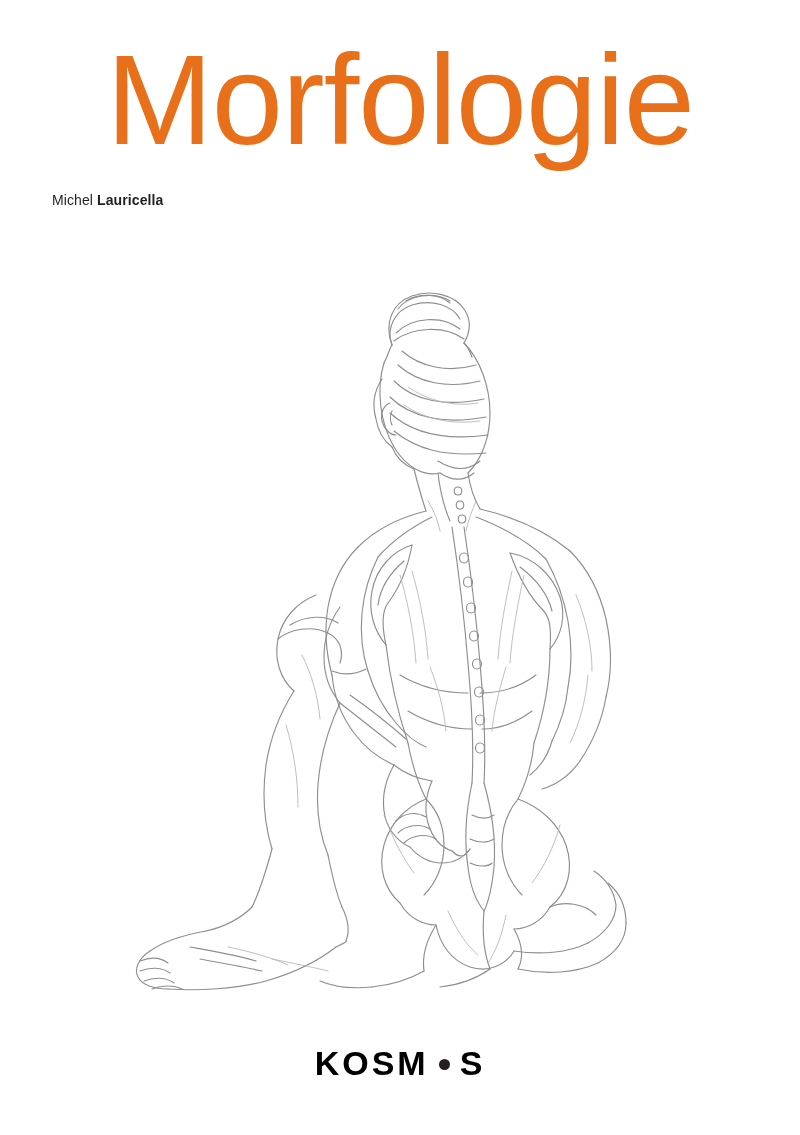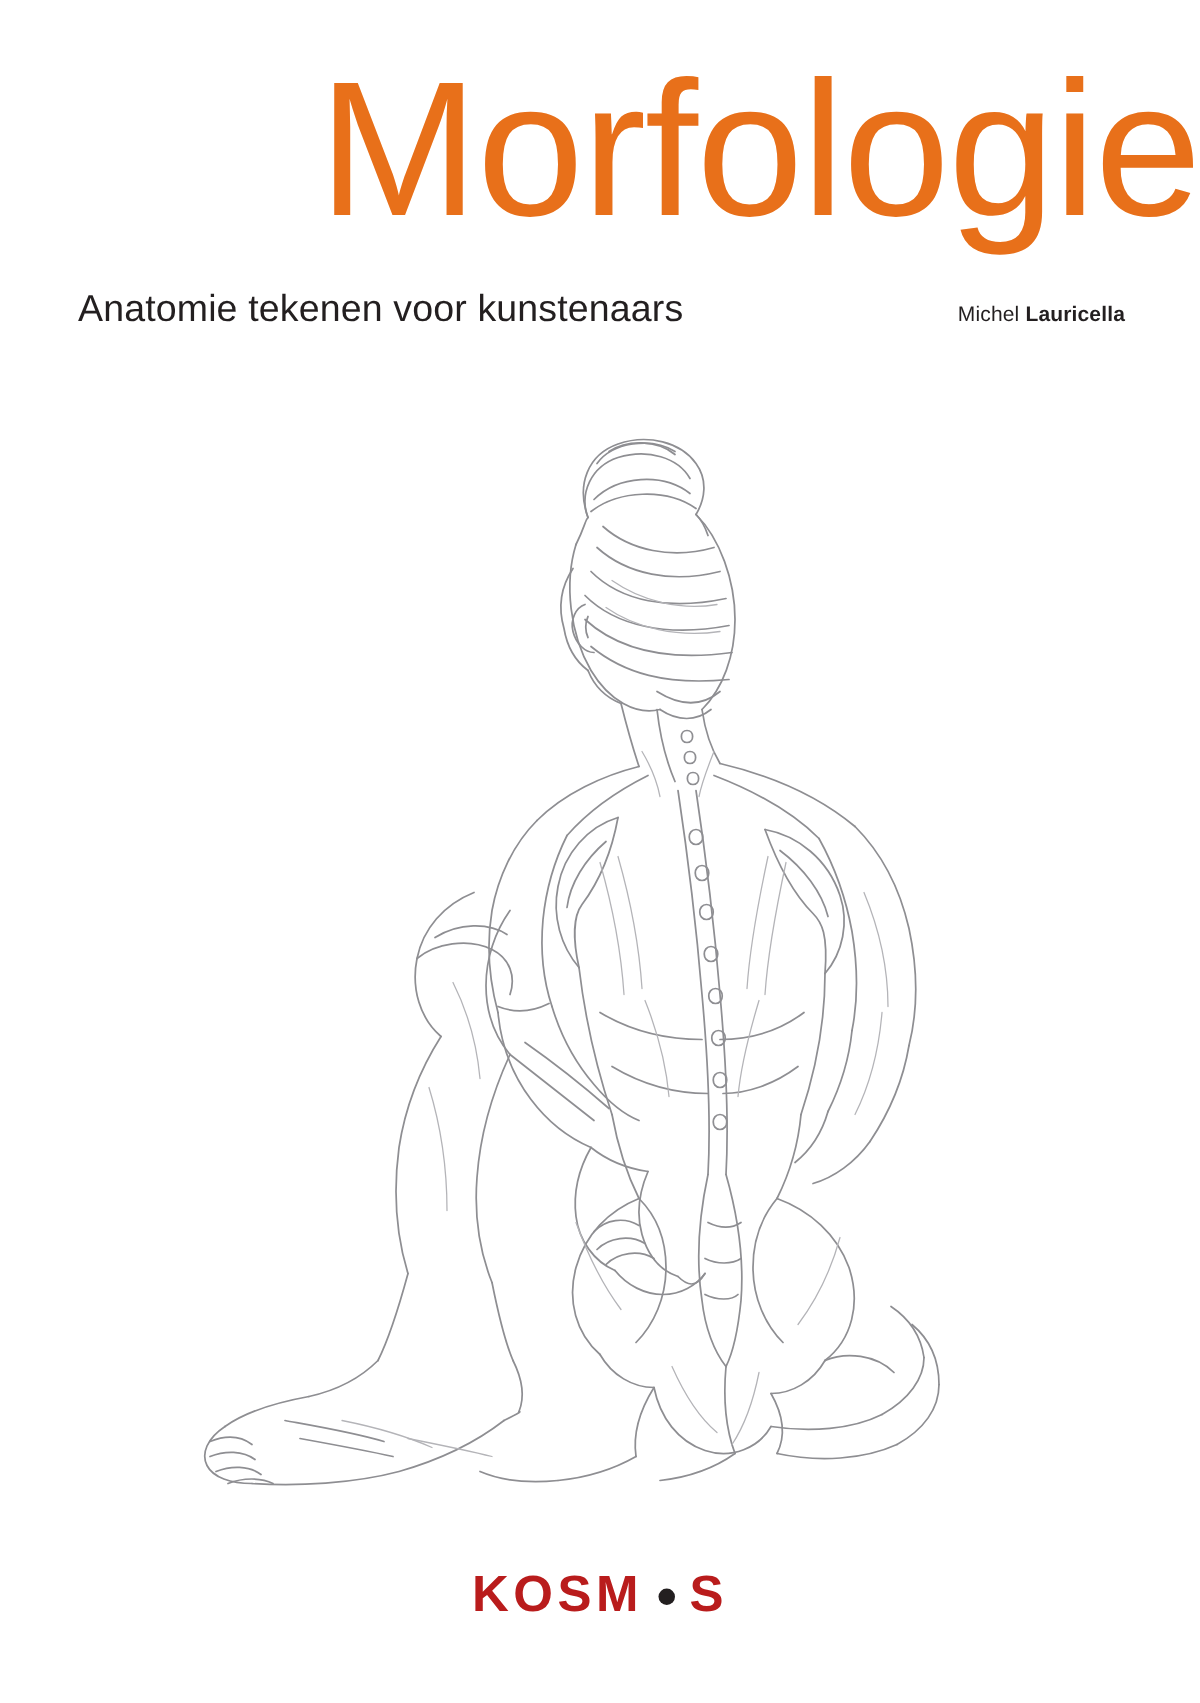--- a/index.html
+++ b/index.html
@@ -23,21 +23,21 @@
     background: #ffffff;
     box-sizing: border-box;
   }
 
   
   .title-block {
     position: absolute;
     left: 0;
     right: 0;
     top: 36px;
-    text-align: right;
+    text-align: center;
   }
   .main-title {
     font-family: "Liberation Sans", sans-serif;
     font-weight: 300;
     font-size: 128px;
     line-height: 1.0;
     letter-spacing: -1px;
     color: #e8701a;
     margin: 0;
     padding: 0;
@@ -93,21 +93,21 @@
     position: absolute;
     left: 0;
     right: 0;
     bottom: 52px;
     text-align: center;
   }
   .publisher-name {
     font-size: 34px;
     font-weight: 700;
     letter-spacing: 3px;
-    color: #b91c1c;
+    color: #000000;
     display: inline-flex;
     align-items: center;
     gap: 10px;
   }
   .dot {
     display: inline-block;
     width: 11px;
     height: 11px;
     border-radius: 50%;
     background: #231f20;
@@ -118,21 +118,20 @@
 </head>
 <body>
 
 <div class="cover">
 
   <div class="title-block">
     <h1 class="main-title">Morfologie</h1>
   </div>
 
   <div class="subtitle-row">
-    <div class="subtitle">Anatomie tekenen voor kunstenaars</div>
     <div class="author">
       <span class="first">Michel</span>
       <span class="last">Lauricella</span>
     </div>
   </div>
 
   <div class="illustration">
     <svg viewBox="0 0 720 740" xmlns="http://www.w3.org/2000/svg">
       <g fill="none" stroke="#8e8e92" stroke-width="1.15" stroke-linecap="round" stroke-linejoin="round">
 

